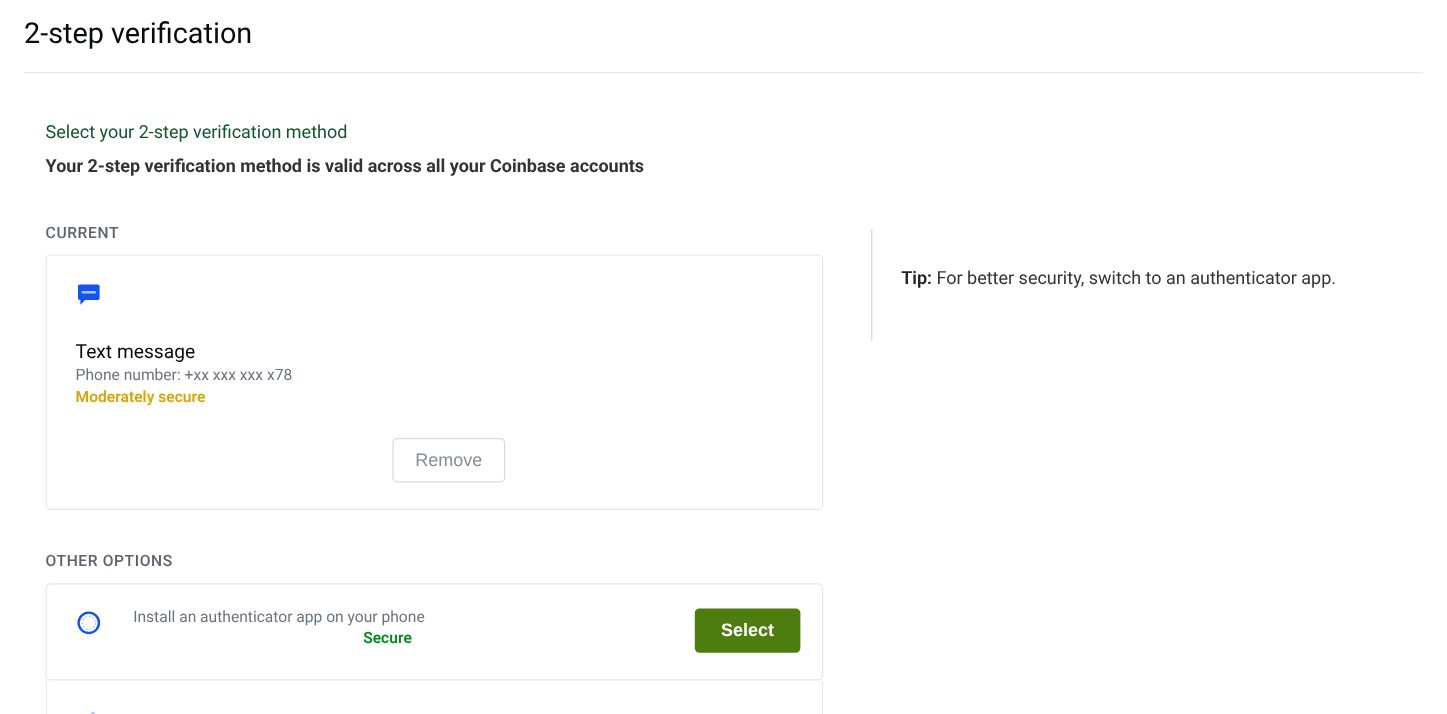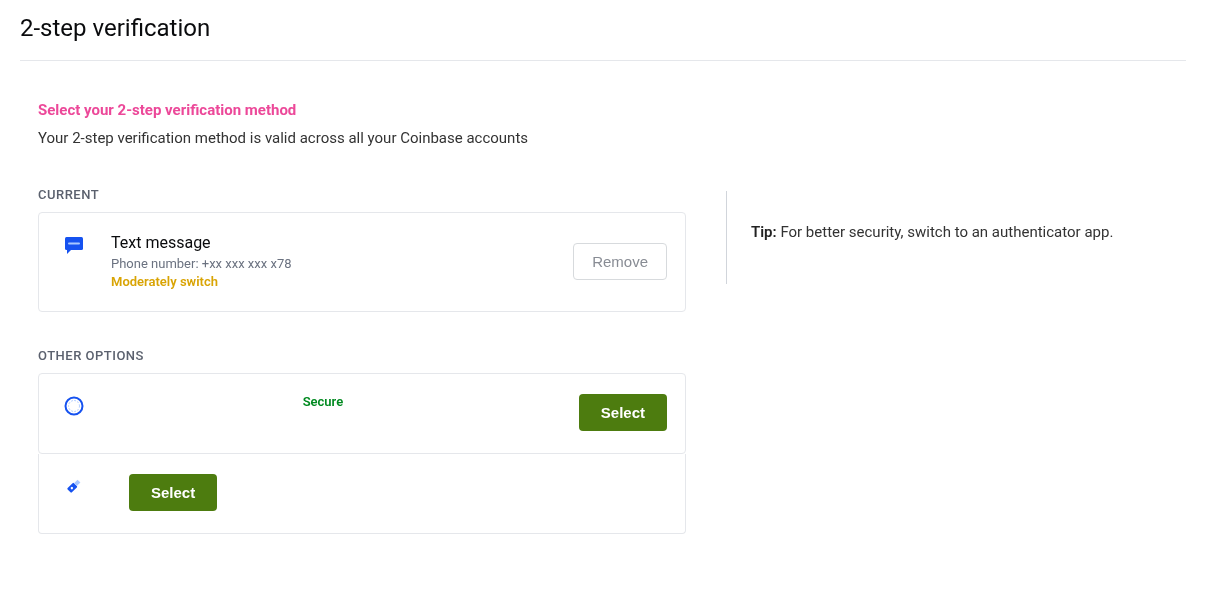--- a/index.html
+++ b/index.html
@@ -18,28 +18,28 @@
     }
     .page-title {
       font-size: 24px;
       font-weight: 400;
       color: #0a0b0d;
     }
     .content { padding: 40px 0 0 18px; }
     .instructions { margin-bottom: 40px; }
     .instruction-title {
       font-size: 15px;
+      font-weight: 400;
+      margin-bottom: 10px;
+      color: #14532d;
+    }
+    .instruction-sub {
+      font-size: 15px;
+      color: #333;
       font-weight: 700;
-      margin-bottom: 10px;
-      color: #ec4899;
-    }
-    .instruction-sub {
-      font-size: 15px;
-      color: #333;
-      font-weight: 400;
     }
     .columns {
       display: flex;
       align-items: flex-start;
       gap: 40px;
     }
     .left-col { width: 648px; }
     .right-col {
       border-left: 1px solid #d1d5db;
       padding: 30px 0 40px 24px;
@@ -65,21 +65,21 @@
       border-radius: 4px;
       padding: 20px 18px 22px 24px;
       display: flex;
       align-items: flex-start;
       gap: 26px;
     }
     .card + .card { border-top: none; border-radius: 0 0 4px 4px; }
     .group { margin-bottom: 36px; }
     .group .card:first-of-type { border-radius: 4px 4px 0 0; }
     .group .card:only-of-type { border-radius: 4px; }
-    .group .card:last-of-type { border-radius: 0 0 4px 4px; }
+    .group .card:last-of-type { border-radius: 0 0 4px 4px; flex-direction: column; }
     .icon-slot {
       width: 22px;
       height: 22px;
       flex-shrink: 0;
       margin-top: 2px;
       display: flex;
       align-items: flex-start;
       justify-content: center;
     }
     .icon-slot svg { display: block; }
@@ -148,39 +148,40 @@
             <div class="icon-slot">
               <svg width="20" height="20" viewBox="0 0 20 20">
                 <rect x="1" y="2" width="18" height="13" rx="1.5" fill="#1652f0"></rect>
                 <polygon points="3,14 3,19 8,14" fill="#1652f0"></polygon>
                 <rect x="4" y="7.5" width="12" height="2" rx="1" fill="#a8c7ff"></rect>
               </svg>
             </div>
             <div class="card-body">
               <div class="card-title">Text message</div>
               <div class="card-desc">Phone number: +xx xxx xxx x78</div>
-              <div class="security-tag sec-moderate">Moderately switch</div>
+              <div class="security-tag sec-moderate">Moderately secure</div>
             </div>
             <div class="card-action">
               <button class="btn btn-outline">Remove</button>
             </div>
           </div>
         </div>
 
         <div class="group">
           <div class="section-label">OTHER OPTIONS</div>
 
           <div class="card">
             <div class="icon-slot">
               <svg width="20" height="20" viewBox="0 0 20 20">
                 <circle cx="10" cy="10" r="8.5" fill="none" stroke="#1652f0" stroke-width="2"></circle>
                 <circle cx="10" cy="10" r="5.5" fill="none" stroke="#a8c7ff" stroke-width="1" stroke-dasharray="1.6 1.6"></circle>
               </svg>
             </div>
             <div class="card-body">
+              <div class="card-desc">Install an authenticator app on your phone</div>
               <div class="security-tag sec-secure">Secure</div>
             </div>
             <div class="card-action">
               <button class="btn btn-primary">Select</button>
             </div>
           </div>
 
           <div class="card">
             <div class="icon-slot">
               <svg width="20" height="20" viewBox="0 0 20 20">

